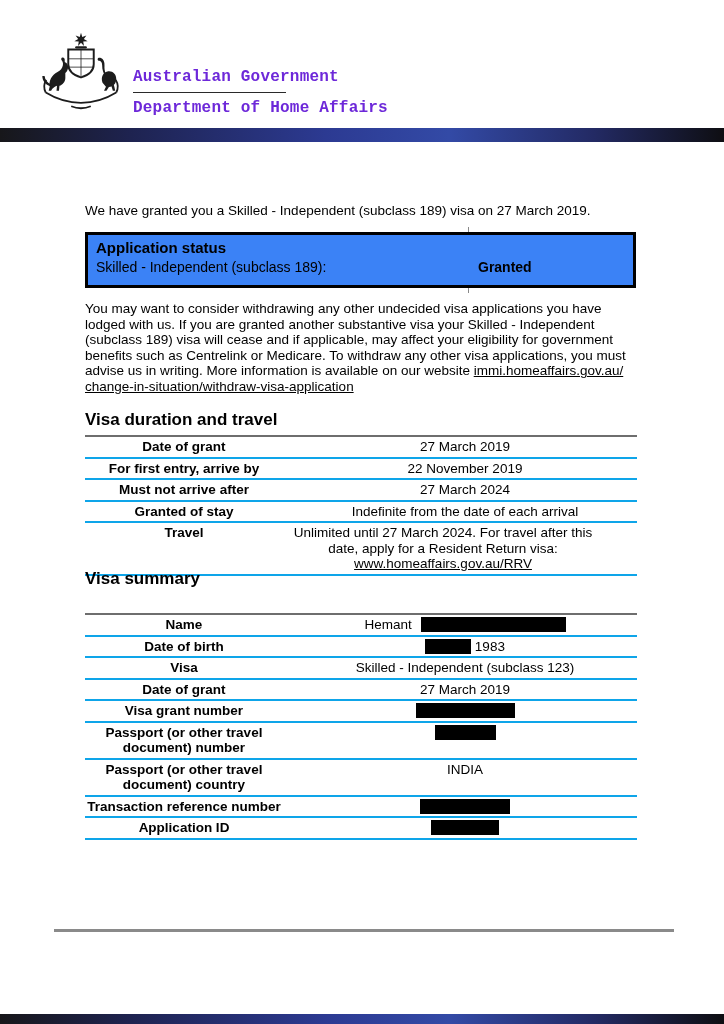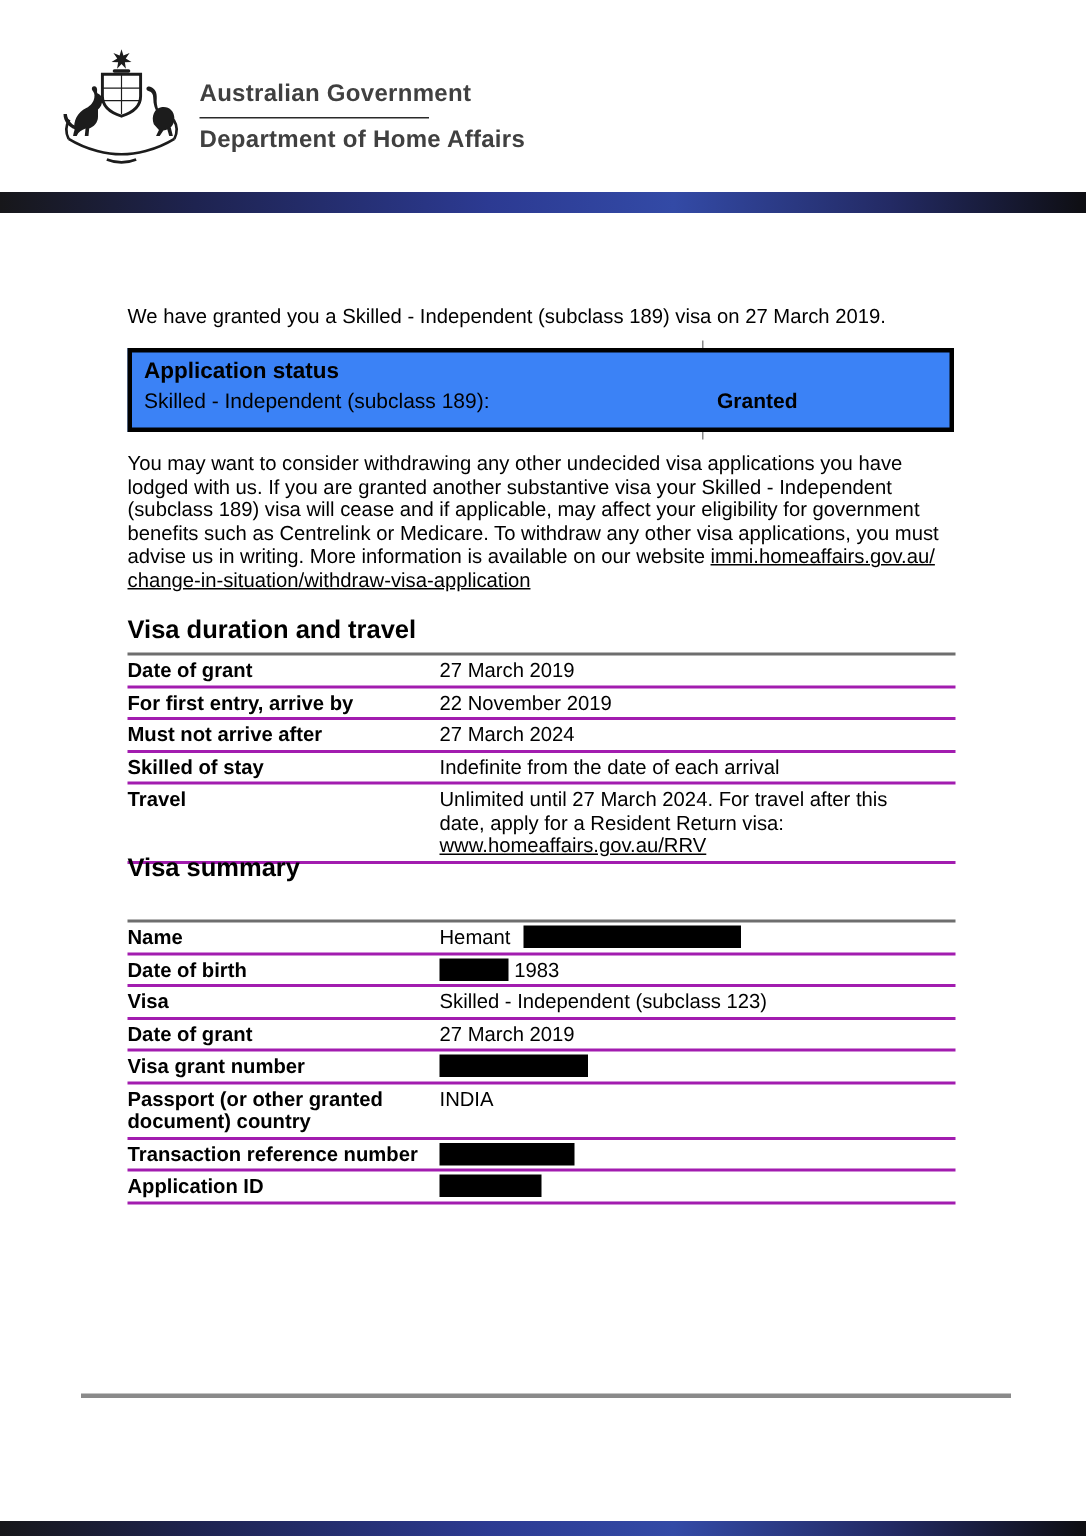--- a/index.html
+++ b/index.html
@@ -6,21 +6,21 @@
   * { margin:0; padding:0; box-sizing:border-box; }
   html,body { background:#ffffff; }
   .page {
     position:relative; width:724px; height:1024px; margin:0 auto;
     background:#ffffff; overflow:hidden;
     font-family:"Liberation Sans","DejaVu Sans",sans-serif;
     color:#000;
   }
   
   .crest { position:absolute; left:34px; top:31px; width:94px; height:84px; }
-  .gov-text { position:absolute; left:133px; top:54px; font-family:Liberation Sans, sans-serif; font-weight:bold; color:#404040; }
+  .gov-text { position:absolute; left:133px; top:68px; font-family:Liberation Mono, monospace; font-weight:bold; color:#6d28d9; }
   .gov-line1 { font-size:16px; letter-spacing:0.2px; }
   .gov-divider { width:153px; height:1px; background:#2a2a2a; margin:6px 0 6px 0; }
   .gov-line2 { font-size:16px; letter-spacing:0.2px;text-align:right; }
   .grad-bar {
     position:absolute; left:0; width:724px;
     background:linear-gradient(90deg,#17171a 0%,#1e2350 18%,#2c3a92 45%,#334aa6 62%,#232a64 82%,#0e0e12 100%);
   }
   .grad-bar.top { top:128px; height:14px; }
   .grad-bar.bottom { top:1014px; height:10px; }
   
@@ -42,21 +42,21 @@
   
   .withdraw { position:absolute; left:85px; top:301px; width:555px; }
   .link { text-decoration:underline; color:#000; }
   
   .section-heading { position:absolute; left:85px; font-size:17px; font-weight:bold; }
   .h-duration { top:410px; }
   .h-summary { top:569px; }
   .info-table { position:absolute; left:85px; width:552px; border-top:2px solid #6e6e6e; }
   .t-duration { top:435px; }
   .t-summary { top:613px; }
-  .info-row { display:flex; border-bottom:2px solid #a21caf; padding:2px 0 2px 0; }
+  .info-row { display:flex; border-bottom:2px solid #0ea5e9; padding:2px 0 2px 0;text-align:center; }
   .info-label { width:208px; flex:0 0 208px; font-weight:bold; font-size:13.5px; line-height:15.5px; padding-right:10px; }
   .info-value { flex:1; font-size:13.5px; line-height:15.5px; }
   .info-value.narrow { max-width:300px; }
   
   .bottom-rule { position:absolute; left:54px; top:929px; width:620px; height:3px; background:#8a8a8a; }
 </style>
 </head>
 <body>
 
 <div class="page">
@@ -120,21 +120,21 @@
     </div>
     <div class="info-row">
       <div class="info-label">For first entry, arrive by</div>
       <div class="info-value">22 November 2019</div>
     </div>
     <div class="info-row">
       <div class="info-label">Must not arrive after</div>
       <div class="info-value">27 March 2024</div>
     </div>
     <div class="info-row">
-      <div class="info-label">Skilled of stay</div>
+      <div class="info-label">Granted of stay</div>
       <div class="info-value">Indefinite from the date of each arrival</div>
     </div>
     <div class="info-row">
       <div class="info-label">Travel</div>
       <div class="info-value narrow">
         <span>Unlimited until 27 March 2024. For travel after this date, apply for a Resident Return visa: </span><span class="link">www.homeaffairs.gov.au/RRV</span>
       </div>
     </div>
   </div>
 
@@ -162,21 +162,27 @@
       <div class="info-label">Date of grant</div>
       <div class="info-value">27 March 2019</div>
     </div>
     <div class="info-row">
       <div class="info-label">Visa grant number</div>
       <div class="info-value">
         <span class="redact" style="width:99px;"></span>
       </div>
     </div>
     <div class="info-row">
-      <div class="info-label">Passport (or other granted document) country</div>
+      <div class="info-label">Passport (or other travel document) number</div>
+      <div class="info-value">
+        <span class="redact" style="width:61px;"></span>
+      </div>
+    </div>
+    <div class="info-row">
+      <div class="info-label">Passport (or other travel document) country</div>
       <div class="info-value">INDIA</div>
     </div>
     <div class="info-row">
       <div class="info-label">Transaction reference number</div>
       <div class="info-value">
         <span class="redact" style="width:90px;"></span>
       </div>
     </div>
     <div class="info-row">
       <div class="info-label">Application ID</div>

